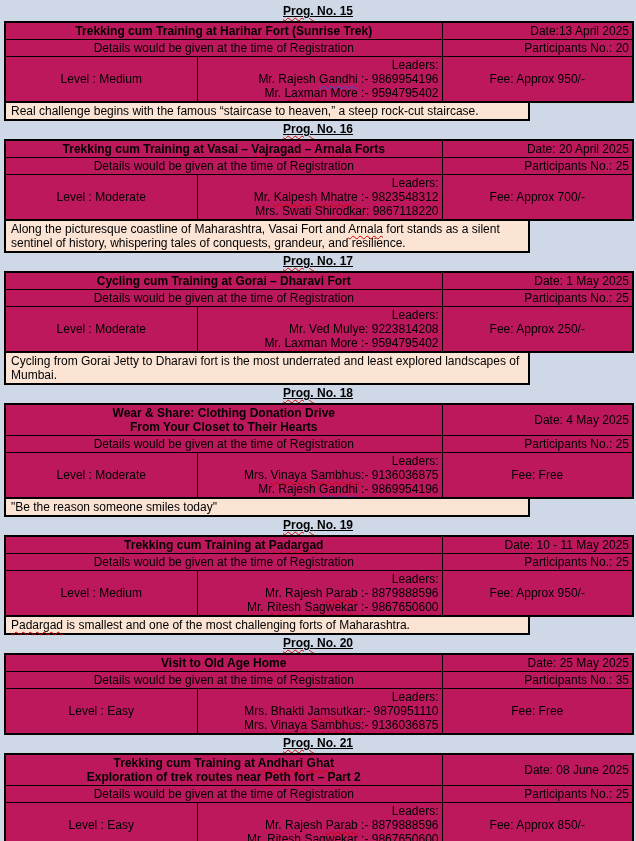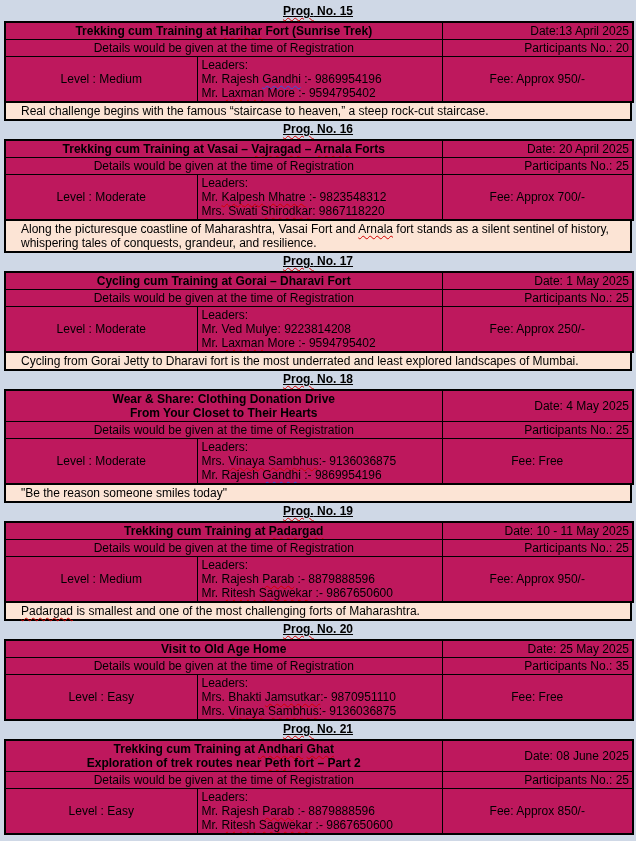--- a/index.html
+++ b/index.html
@@ -24,26 +24,26 @@
   col.col1{width:192px;} col.col2{width:245px;} col.col3{width:191px;}
   td{
     border:1px solid #000;background:#be185d;
     line-height:14px;padding:1px 3px;vertical-align:middle;
     overflow:hidden;
   }
   .c-title{text-align:center;font-weight:bold;}
   .c-side{text-align:right;}
   .c-details{text-align:center;}
   .c-level{text-align:center;margin-top:29px;}
-  .c-leaders{text-align:left;padding-left:4px;}
+  .c-leaders{text-align:right;padding-left:4px;}
   .c-fee{text-align:center;}
   .desc{
-    width:628px;box-sizing:border-box;
+    width:526px;box-sizing:border-box;
     background:#fce4d5;border:2px solid #000;margin-top:-2px;
-    padding:1px 15px;line-height:14px;text-align:left;
+    padding:1px 5px;line-height:14px;text-align:left;
     position:relative;
   }
   .sp-red{
     text-decoration-line:underline;text-decoration-style:wavy;
     text-decoration-color:#d40000;text-decoration-thickness:1px;
     text-underline-offset:2px;
   }
   .sp-blue{
     text-decoration-line:underline;text-decoration-style:wavy;
     text-decoration-color:#3355dd;text-decoration-thickness:1px;

